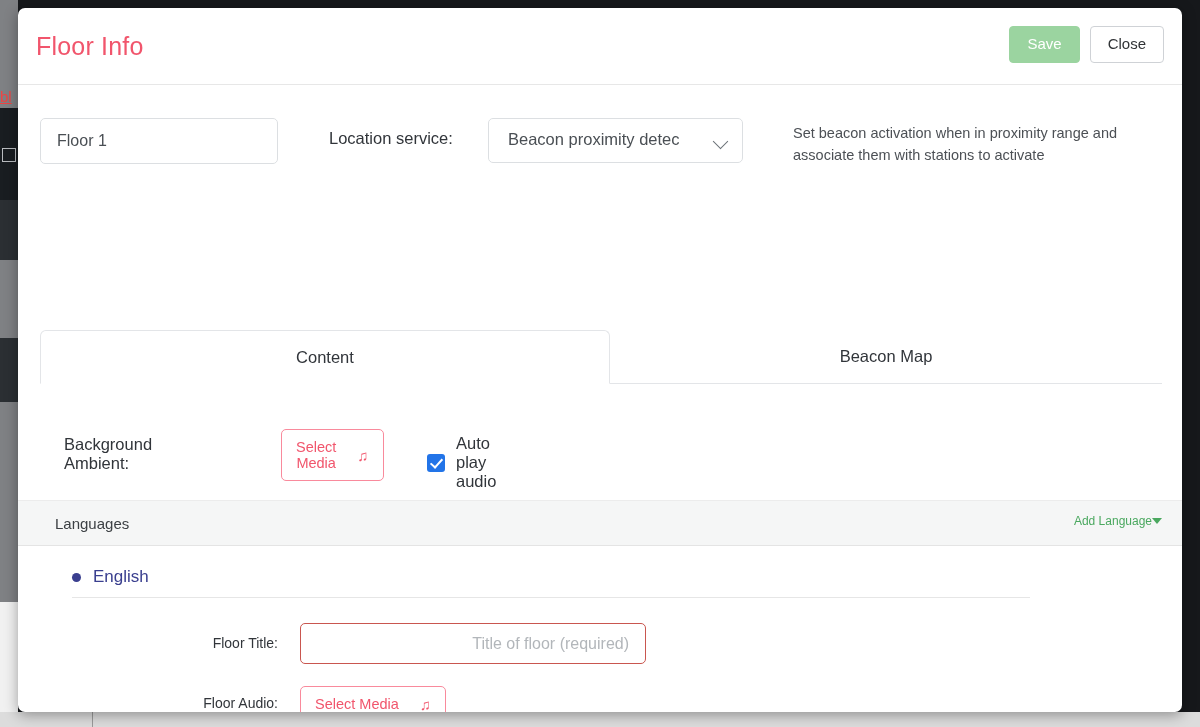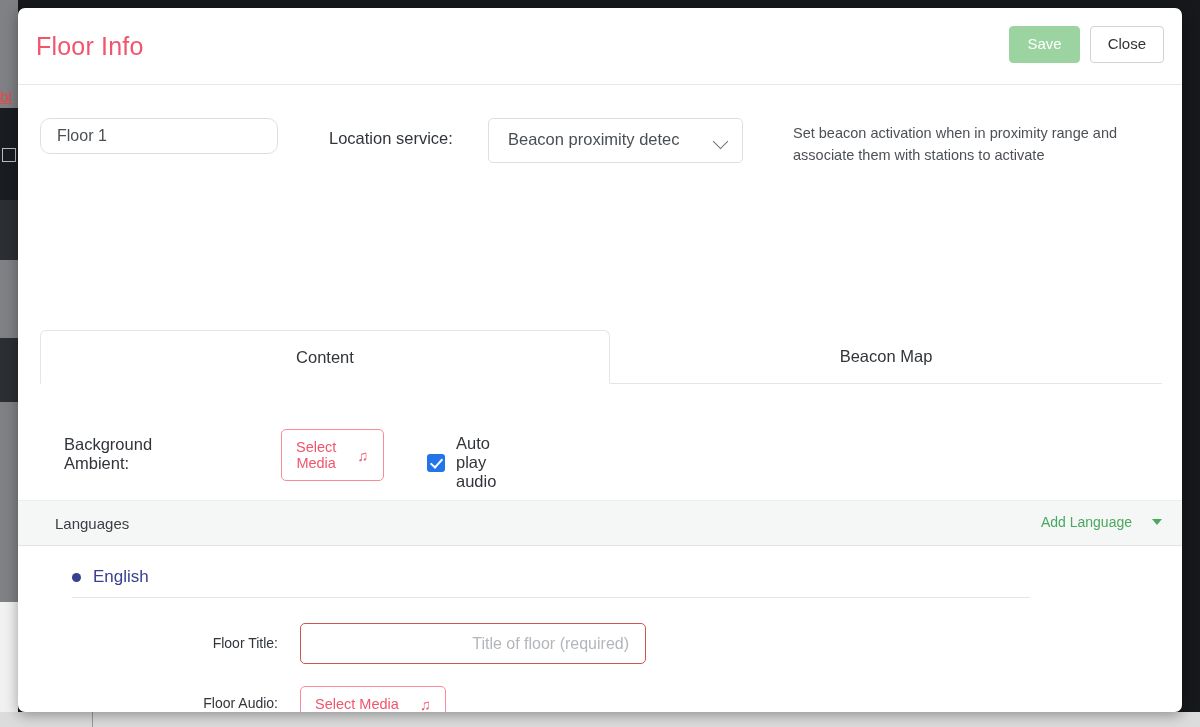--- a/index.html
+++ b/index.html
@@ -77,22 +77,22 @@
   }
 
   
   .modal-body { position: relative; height: 626px; }
 
   .row-top {
     position: absolute; left: 0; top: 33px; width: 100%; height: 50px;
   }
   .floor-name-input {
     position: absolute; left: 22px; top: 0;
-    width: 238px; height: 36px;
-    border: 1px solid #dcdfe2; border-radius: 10px;
+    width: 238px; height: 46px;
+    border: 1px solid #dcdfe2; border-radius: 5px;
     padding: 0 16px;
     font-size: 16px; color: #4a4f54;
     font-family: "Liberation Sans", sans-serif;
     background: #fff; outline: none;
   }
   .loc-label {
     position: absolute; left: 311px; top: 11px;
     font-size: 16.5px; color: #31353a;
   }
   .select-wrap {
@@ -186,22 +186,22 @@
     background: #f5f6f6;
     border-top: 1px solid #ececec;
     border-bottom: 1px solid #e4e4e4;
   }
   .lang-bar-title {
     position: absolute; left: 37px; top: 14px;
     font-size: 15px; color: #3c4044;
   }
   .add-lang {
     position: absolute; right: 20px; top: 13px;
-    font-size: 14px; color: #4aa85f; cursor: pointer;
-    display: flex; align-items: center; gap: 20px;
+    font-size: 12px; color: #4aa85f; cursor: pointer;
+    display: flex; align-items: center; gap: 0;
   }
   .caret-down {
     width: 0; height: 0;
     border-left: 5px solid transparent;
     border-right: 5px solid transparent;
     border-top: 6px solid #4aa85f;
   }
 
   .lang-item {
     position: absolute; left: 54px; top: 482px;

